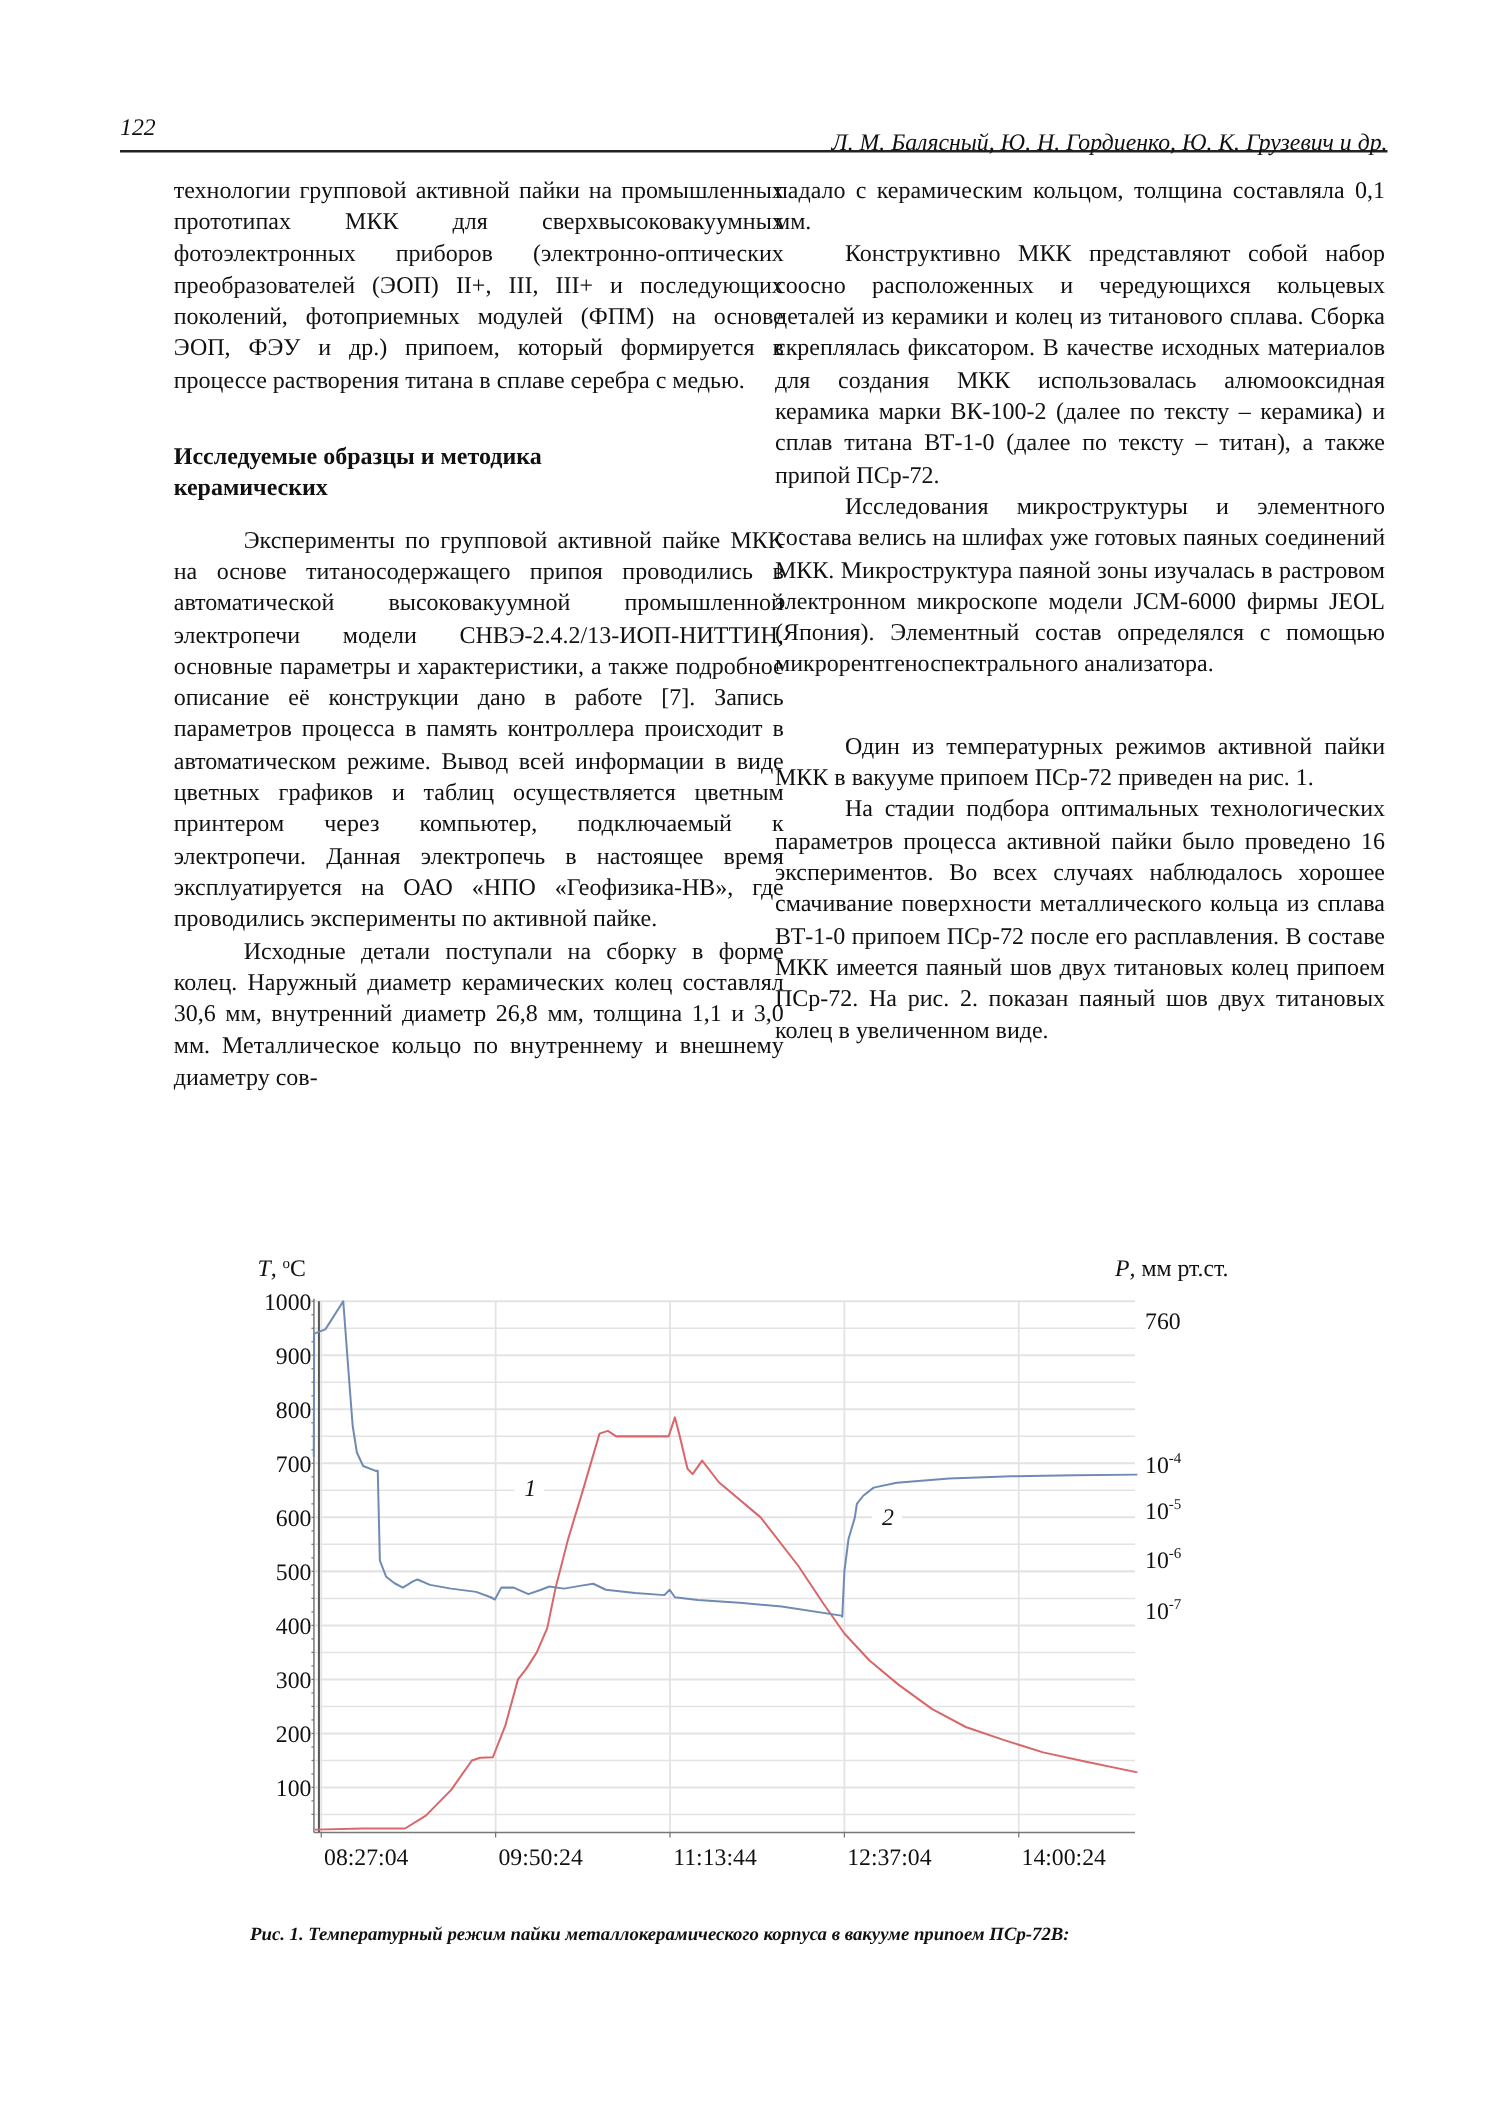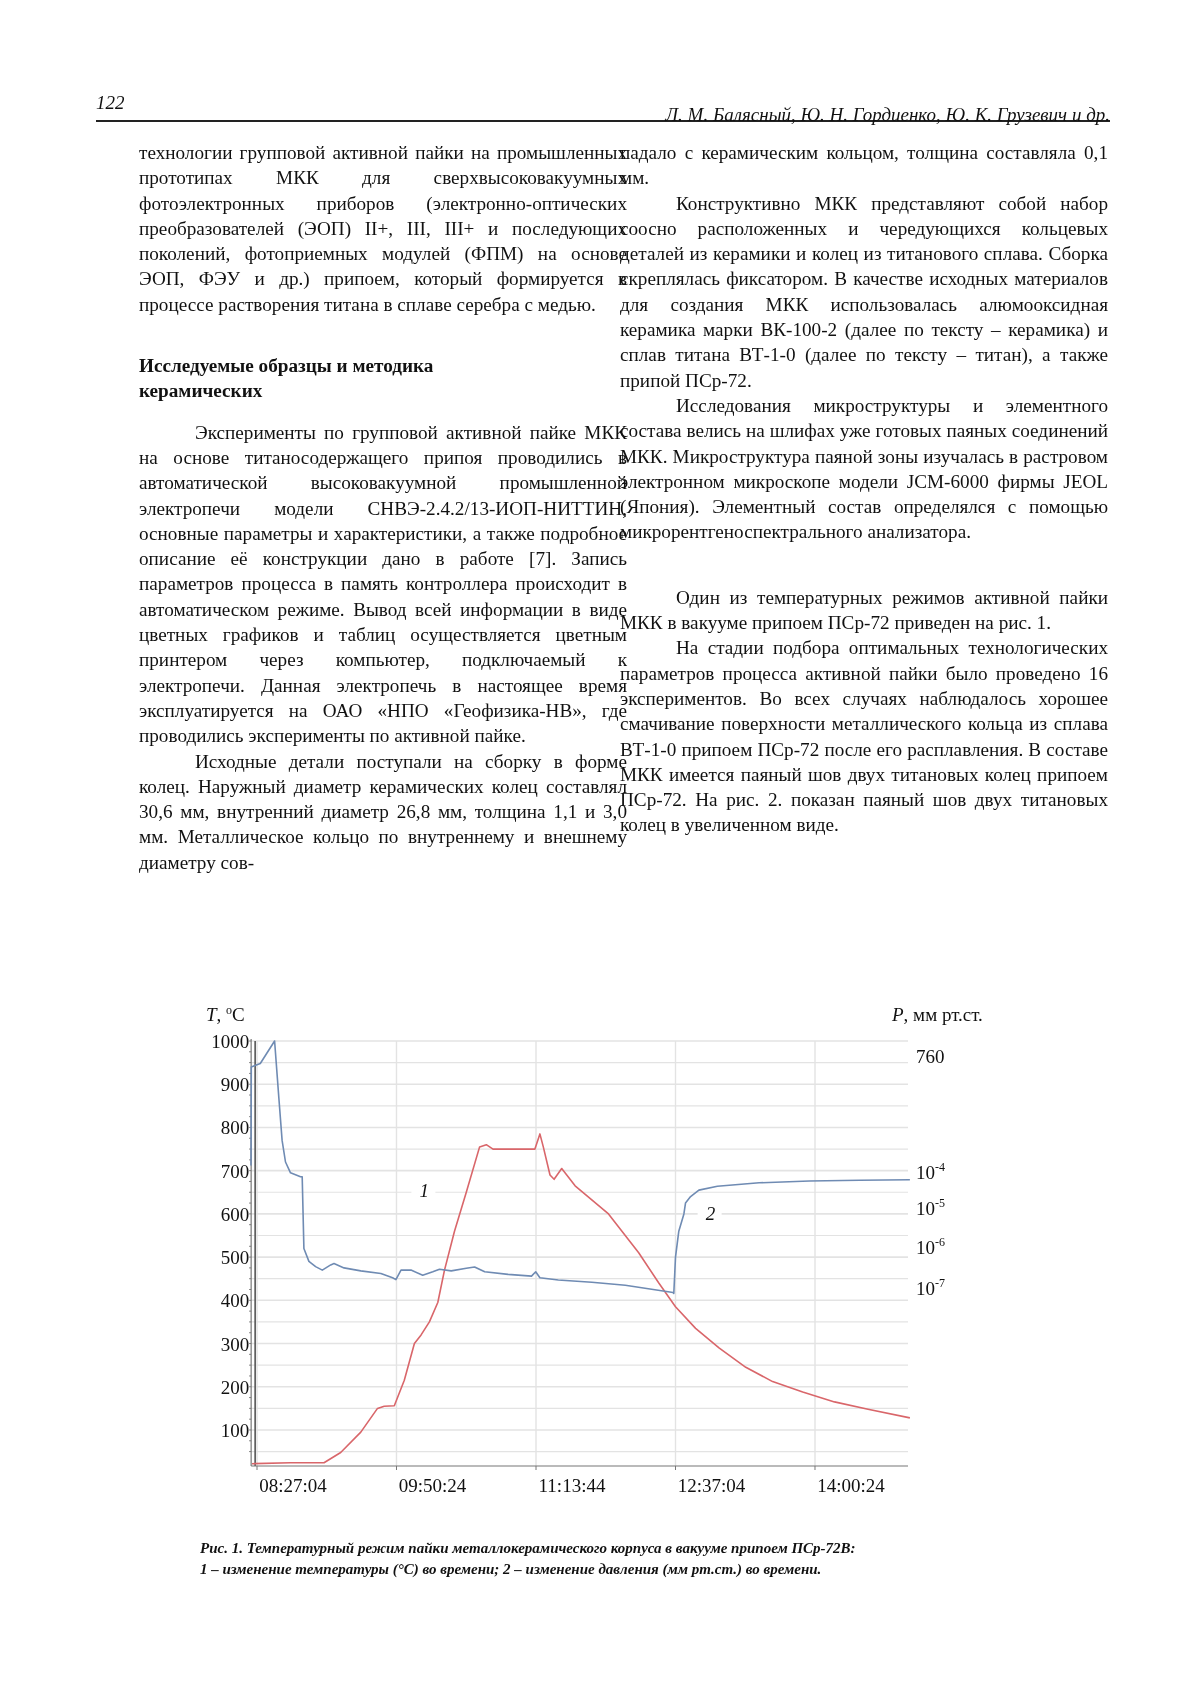--- a/index.html
+++ b/index.html
@@ -165,14 +165,13 @@
         <rect x="411.37864951459807" y="1179.592" width="24" height="24" fill="#fff"></rect>
         <text x="419.37864951459807" y="1196.592" class="ax-text" font-style="italic">1</text>
         <rect x="697.6337945351781" y="1203.363" width="24" height="24" fill="#fff"></rect>
         <text x="705.6337945351781" y="1220.363" class="ax-text" font-style="italic">2</text>
       </g>
   </svg>
 </div>
 
 <div class="caption">
   <div>Рис. 1. Температурный режим пайки металлокерамического корпуса в вакууме припоем ПСр-72В:</div>
-  <div>1 – изменение температуры (°С) во времени; 2 – изменение давления (мм рт.ст.) во времени.</div>
 </div>
 
 </body></html>

